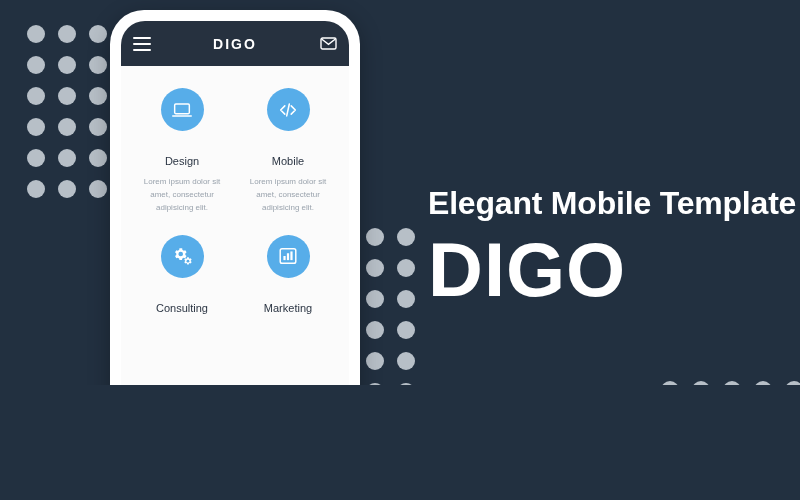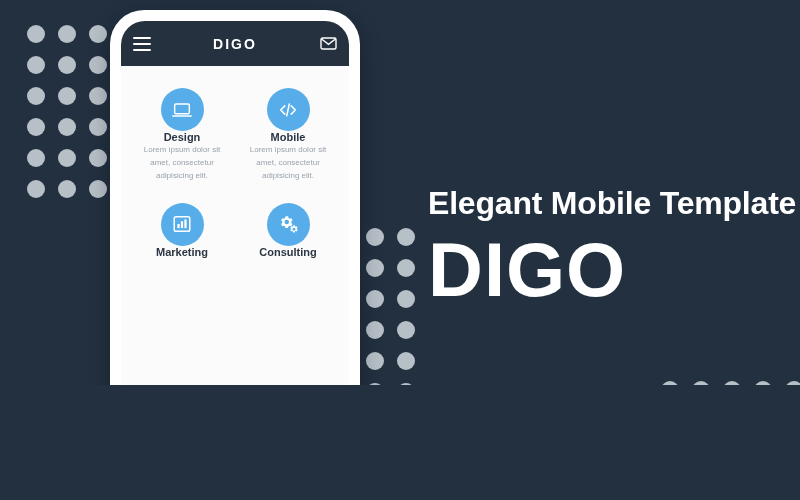--- a/index.html
+++ b/index.html
@@ -244,26 +244,27 @@
     width: 43px;
     height: 43px;
     border-radius: 50%;
     background: #57ade9;
     display: flex;
     align-items: center;
     justify-content: center;
     color: #ffffff;
   }
   .feature-title {
-    margin-top: 0;
+    margin-top: 24px;
     font-size: 11px;
-    font-weight: bold;
+    font-weight: normal;
     color: #2b3543;
   }
   .feature-desc {
+    margin-top: 8px;
     font-size: 8px;
     line-height: 1.65;
     color: #9aa3ad;
   }
 </style>
 </head>
 <body>
 
 <div id="stage">
 
@@ -359,41 +360,41 @@
               <svg width="22" height="22" viewBox="0 0 24 24">
                 <path d="M8.5 7.5 4 12l4.5 4.5M15.5 7.5 20 12l-4.5 4.5M13.4 5.6l-2.8 12.8" fill="none" stroke="#fff" stroke-width="1.7" stroke-linecap="round" stroke-linejoin="round"></path>
               </svg>
             </div>
             <div class="feature-title">Mobile</div>
             <div class="feature-desc">Lorem ipsum dolor sit amet, consectetur adipisicing elit.</div>
           </div>
           <div class="feature">
             <div class="feature-icon">
               <svg width="22" height="22" viewBox="0 0 24 24">
-                <rect x="3.5" y="4" width="17" height="16" rx="2" fill="none" stroke="#fff" stroke-width="1.6"></rect>
-                <rect x="7" y="12" width="2.4" height="4.5" fill="#fff"></rect>
-                <rect x="10.8" y="9" width="2.4" height="7.5" fill="#fff"></rect>
-                <rect x="14.6" y="7" width="2.4" height="9.5" fill="#fff"></rect>
-              </svg>
-            </div>
-            <div class="feature-title">Marketing</div>
-          </div>
-          <div class="feature">
-            <div class="feature-icon">
-              <svg width="22" height="22" viewBox="0 0 24 24">
                 <g fill="#fff">
                   <path d="M9.2 3.6 8.9 5.4a5.6 5.6 0 0 0-1.4.8L5.8 5.6 4.4 8l1.4 1.2a5.6 5.6 0 0 0 0 1.6L4.4 12l1.4 2.4 1.7-.6q.64.5 1.4.8l.3 1.8h2.8l.3-1.8q.76-.3 1.4-.8l1.7.6L17 12l-1.4-1.2a5.6 5.6 0 0 0 0-1.6L17 8l-1.4-2.4-1.7.6a5.6 5.6 0 0 0-1.4-.8l-.3-1.8z"></path>
                   <circle cx="10.6" cy="9.8" r="2.5" fill="#57ade9"></circle>
                   <path d="M17.6 13.3l-.2 1.2q-.5.15-.9.45l-1.1-.4-.9 1.5.9.8q-.05.5 0 1l-.9.8.9 1.5 1.1-.4q.4.3.9.45l.2 1.2h1.8l.2-1.2q.5-.15.9-.45l1.1.4.9-1.5-.9-.8q.05-.5 0-1l.9-.8-.9-1.5-1.1.4a3.5 3.5 0 0 0-.9-.45l-.2-1.2z"></path>
                   <circle cx="18.5" cy="17.6" r="1.5" fill="#57ade9"></circle>
                 </g>
               </svg>
             </div>
             <div class="feature-title">Consulting</div>
           </div>
+          <div class="feature">
+            <div class="feature-icon">
+              <svg width="22" height="22" viewBox="0 0 24 24">
+                <rect x="3.5" y="4" width="17" height="16" rx="2" fill="none" stroke="#fff" stroke-width="1.6"></rect>
+                <rect x="7" y="12" width="2.4" height="4.5" fill="#fff"></rect>
+                <rect x="10.8" y="9" width="2.4" height="7.5" fill="#fff"></rect>
+                <rect x="14.6" y="7" width="2.4" height="9.5" fill="#fff"></rect>
+              </svg>
+            </div>
+            <div class="feature-title">Marketing</div>
+          </div>
         </div>
 
     </div>
   </div>
 
   <div id="headline-block">
     <div id="tagline">Elegant Mobile Template</div>
     <div id="brand">DIGO</div>
   </div>
 

